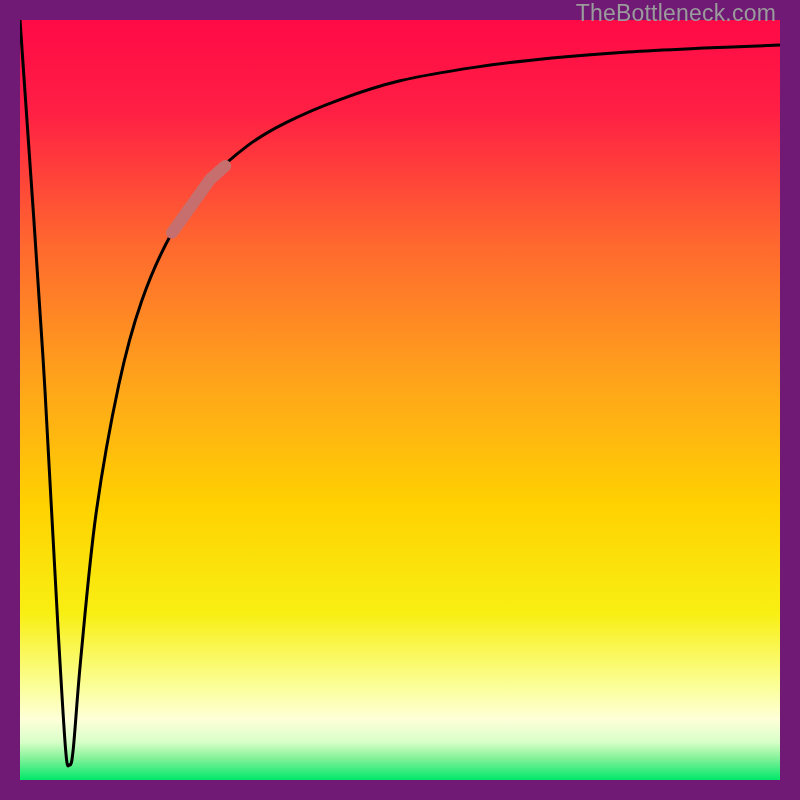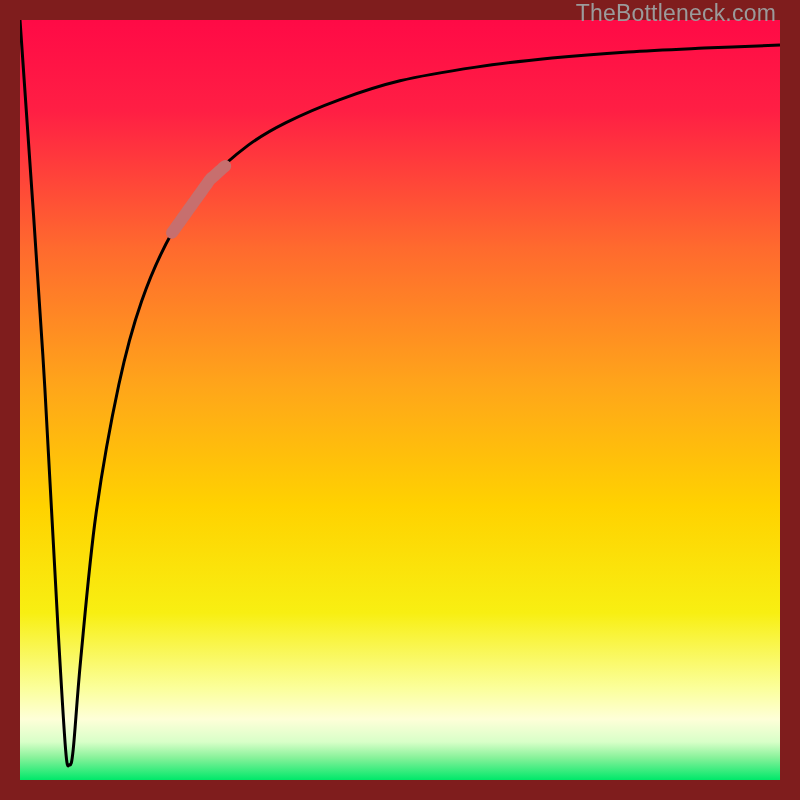--- a/index.html
+++ b/index.html
@@ -7,21 +7,21 @@
     padding: 0;
     width: 800px;
     height: 800px;
     background: #000;
     font-family: Arial, Helvetica, sans-serif;
   }
   .stage {
     position: relative;
     width: 800px;
     height: 800px;
-    background: #7f1d1d;
+    background: #701a75;
   }
   .plot-area {
     position: absolute;
     left: 20px;
     top: 20px;
     width: 760px;
     height: 760px;
     overflow: hidden;
   }
   .gradient-bg {

